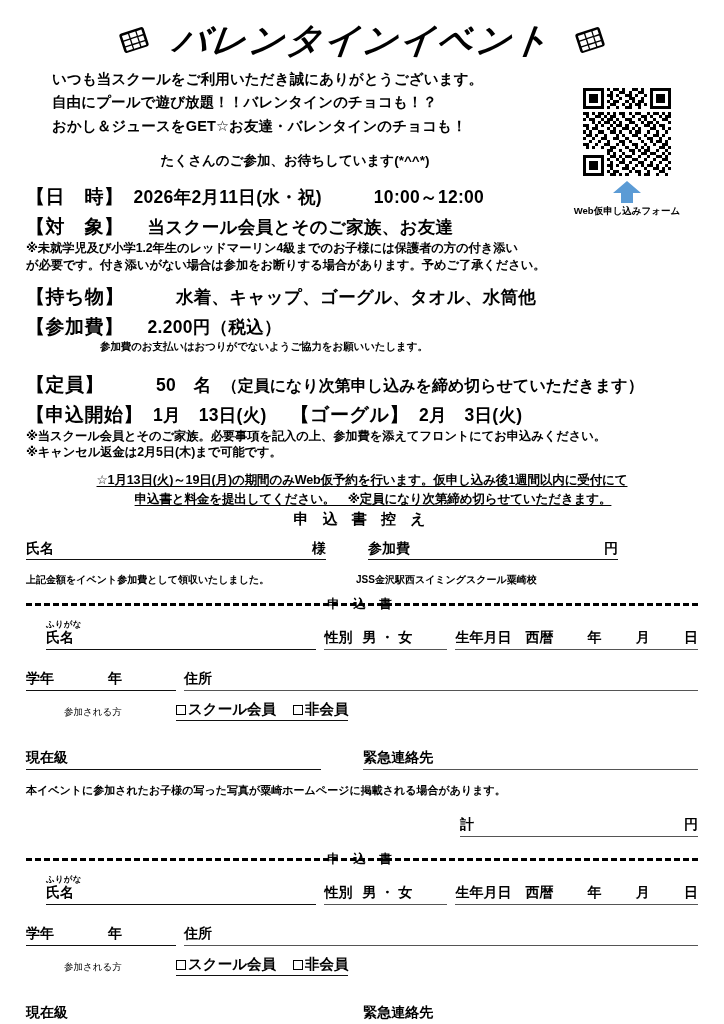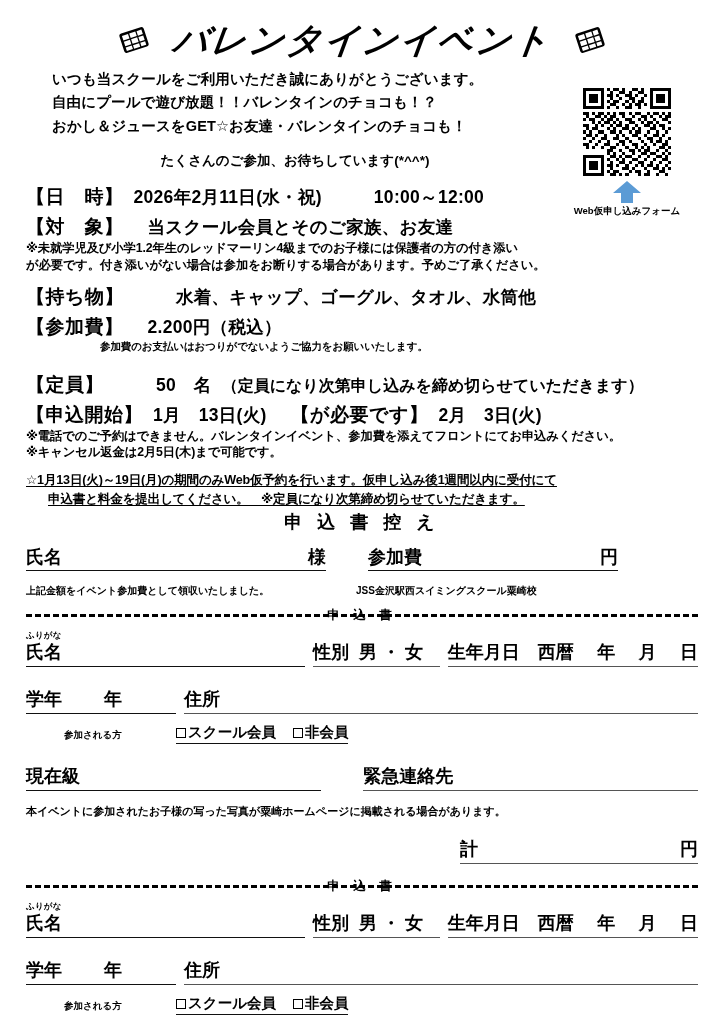--- a/index.html
+++ b/index.html
@@ -62,84 +62,84 @@
     font-size:10.5px; font-weight:bold; white-space:nowrap;
     padding-left:74px; letter-spacing:-.1px;
   }
   .row-sp { height:5px; }
 
   
   .webnote { margin-top:11px; }
   .webnote div {
     font-size:12.6px; font-weight:bold; line-height:1.45;
     white-space:nowrap; text-decoration:underline;
-    text-underline-offset:2px; letter-spacing:-.2px;
+    text-underline-offset:2px; letter-spacing:-.2px;text-align:center;
   }
   .webnote div:last-child { padding-left:22px; }
 
   
   .sec-head {
-    text-align:center; font-size:18px; font-weight:bold;
+    text-align:center; font-size:15px; font-weight:bold;
     letter-spacing:5px; margin-top:2px;
   }
   .cut-wrap { position:relative; height:20px; margin-top:9px; }
   .cut-line {
     position:absolute; top:7px; left:0; right:0;
     border-top:3px dashed #000;
   }
   .cut-label {
     position:absolute; top:1px; left:50%; transform:translateX(-50%);
     font-size:12.5px; font-weight:bold; letter-spacing:5px;
     padding:0 2px; line-height:1.2;
   }
-  .fld-label { font-size:18px; font-weight:bold; white-space:nowrap; }
+  .fld-label { font-size:14px; font-weight:bold; white-space:nowrap; }
   .tiny { font-size:8.5px; font-weight:bold; letter-spacing:.2px; }
 
   .receipt { margin-top:11px; }
   .rrow { display:flex; align-items:flex-end; }
   .r-name { width:300px; }
   .r-fee  { width:250px; margin-left:42px; }
   .fieldline {
     display:flex; align-items:baseline; justify-content:space-between;
     border-bottom:1.6px solid #111; padding-bottom:1px;
   }
   .receipt-note {
     display:flex; margin-top:13px; font-size:10px; font-weight:bold;
     white-space:nowrap;
   }
   .receipt-note .left { width:330px; }
 
   
   .form { margin-top:3px; }
   .frow1 { display:flex; align-items:flex-end; margin-top:1px; }
-  .f-name { width:330px; }
+  .f-name { width:330px;margin-left:20px; }
   .f-sex  { width:150px; margin-left:8px; }
   .f-dob  { width:296px; margin-left:8px; }
   .ruby { margin-bottom:-2px; }
   .fline {
     display:flex; align-items:baseline;
     border-bottom:1.6px solid #111; padding-bottom:2px;
   }
   .fline.thin { border-bottom:1.3px solid #555; }
   .spacer-flex { flex:1 1 auto; }
 
   .frow2 { display:flex; align-items:flex-end; margin-top:20px; }
   .f-grade { width:160px; }
   .f-addr  { width:548px; margin-left:8px; }
 
   .frow3 { display:flex; align-items:flex-end; margin-top:9px; padding-left:38px; }
-  .f-memlabel { font-size:9.5px; font-weight:bold; padding-bottom:2px; width:112px; }
+  .f-memlabel { font-size:9.5px; font-weight:normal; padding-bottom:2px; width:112px; }
   .f-mem { border-bottom:1.5px solid #111; padding-bottom:1px; }
   .cb {
     display:inline-block; width:10px; height:10px;
     border:1.5px solid #000; vertical-align:-1px; margin-right:2px;
   }
   .mem-txt { font-size:14.5px; font-weight:bold; }
 
-  .frow4 { display:flex; align-items:flex-end; margin-top:20px; }
+  .frow4 { display:flex; align-items:flex-end; margin-top:28px; }
   .f-level { width:300px; }
   .f-emg   { width:340px; margin-left:42px; }
 
   .consent { margin-top:13px; }
   .consent-l1 { font-size:11px; font-weight:bold; white-space:nowrap; }
   .consent-l2 { display:flex; font-size:11px; font-weight:bold; white-space:nowrap; margin-top:3px; }
   .consent-l2 .c-a { width:276px; }
   .consent-l2 .c-b { width:68px; }
   .consent-l2 .c-c { width:118px; }
   .cb-sm {
@@ -474,25 +474,25 @@
       <span class="dval">50　名</span>
       <span class="gap-s"></span>
       <span class="dval-sm">（定員になり次第申し込みを締め切らせていただきます）</span>
     </div>
 
     <div class="drow" style="margin-top:4px">
       <span class="dlabel">【申込開始】</span>
       <span class="gap-s"></span>
       <span class="dval">1月　13日(火)</span>
       <span class="gap-m"></span>
-      <span class="dlabel">【が必要です】</span>
+      <span class="dlabel">【ゴーグル】</span>
       <span class="gap-s"></span>
       <span class="dval">2月　3日(火)</span>
     </div>
-    <div class="note">※電話でのご予約はできません。バレンタインイベント、参加費を添えてフロントにてお申込みください。</div>
+    <div class="note">※当スクール会員とそのご家族。必要事項を記入の上、参加費を添えてフロントにてお申込みください。</div>
     <div class="note">※キャンセル返金は2月5日(木)まで可能です。</div>
   </div>
 
   <div class="webnote">
     <div>☆1月13日(火)～19日(月)の期間のみWeb仮予約を行います。仮申し込み後1週間以内に受付にて</div>
     <div>申込書と料金を提出してください。　※定員になり次第締め切らせていただきます。</div>
   </div>
 
   <div class="sec-head">申 込 書 控 え</div>
 

